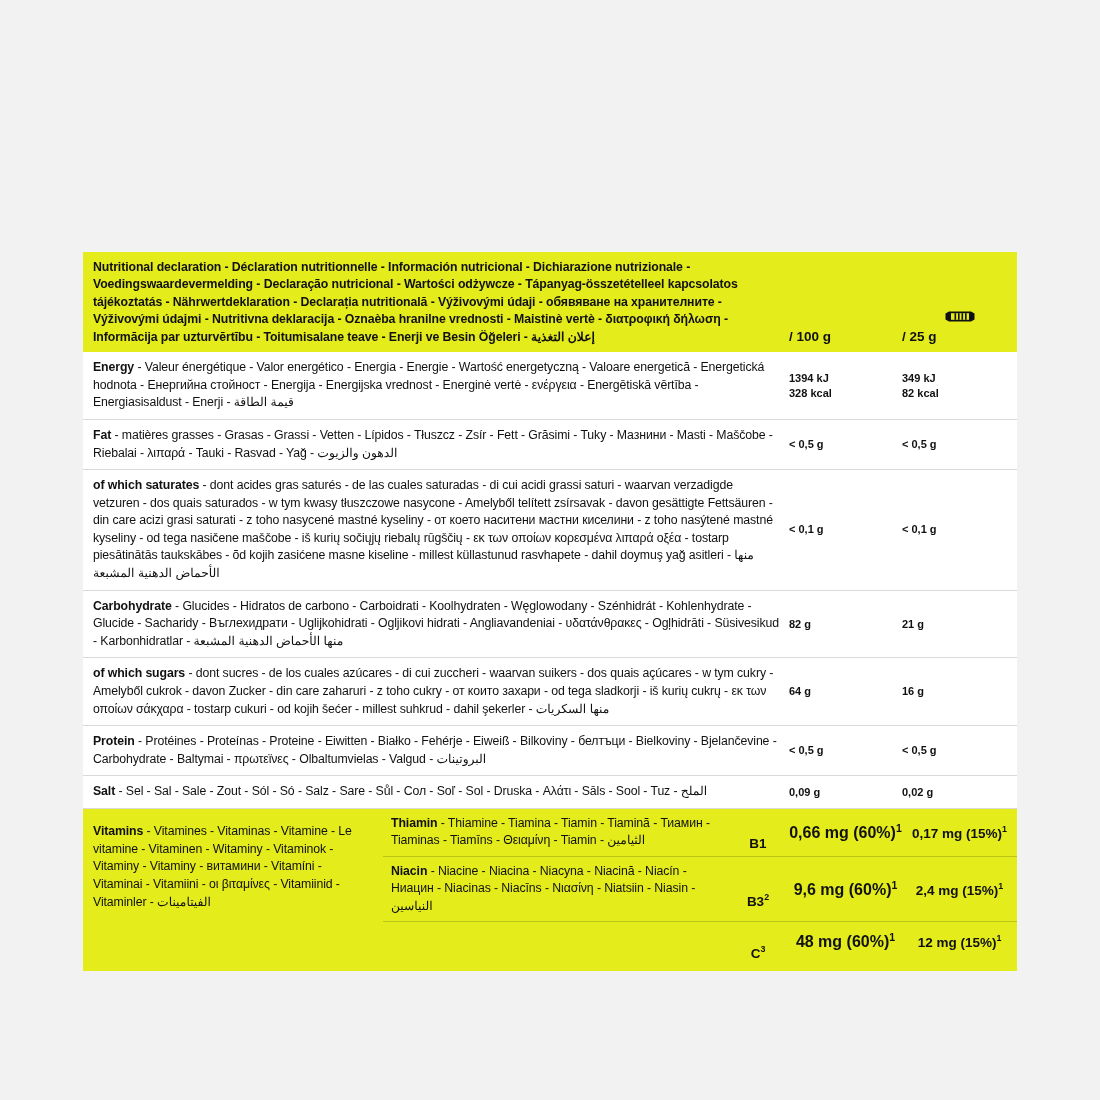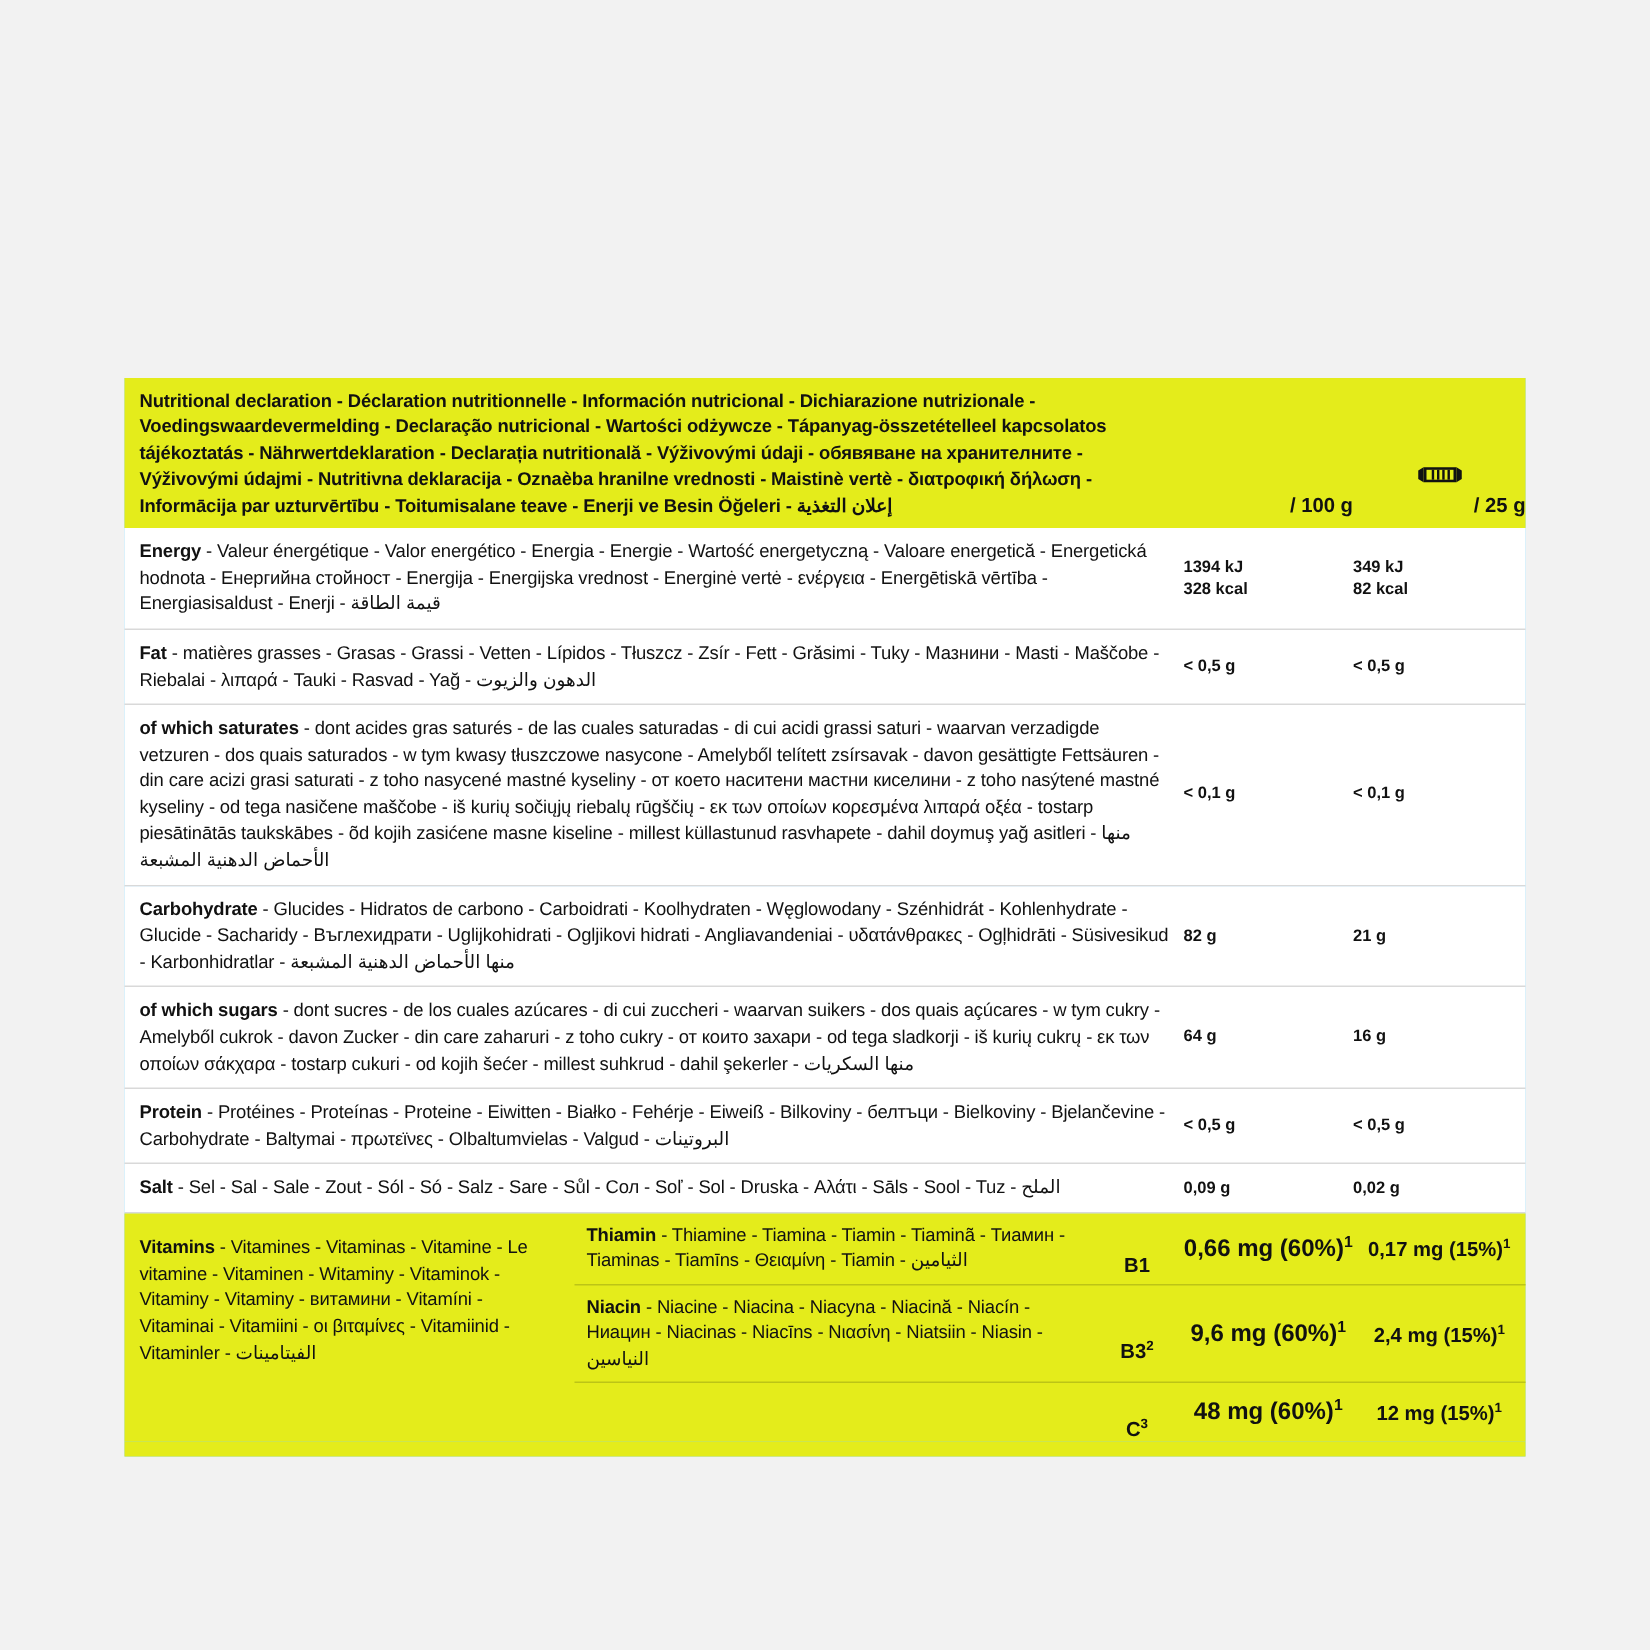--- a/index.html
+++ b/index.html
@@ -36,21 +36,21 @@
     color: #111111;
     letter-spacing: -0.1px;
   }
   .header-langs b {
     font-weight: bold;
   }
   .col-100, .col-25 {
     width: 113px;
     flex: 0 0 113px;
     box-sizing: border-box;
-    text-align: right;
+    text-align: left;
     font-size: 13.5px;
     font-weight: bold;
     color: #111111;
     padding-bottom: 8px;
   }
   .col-25 { width: 115px; flex: 0 0 115px; }
 
   .pack-icon {
     display: block;
     margin: 0 auto 6px auto;

